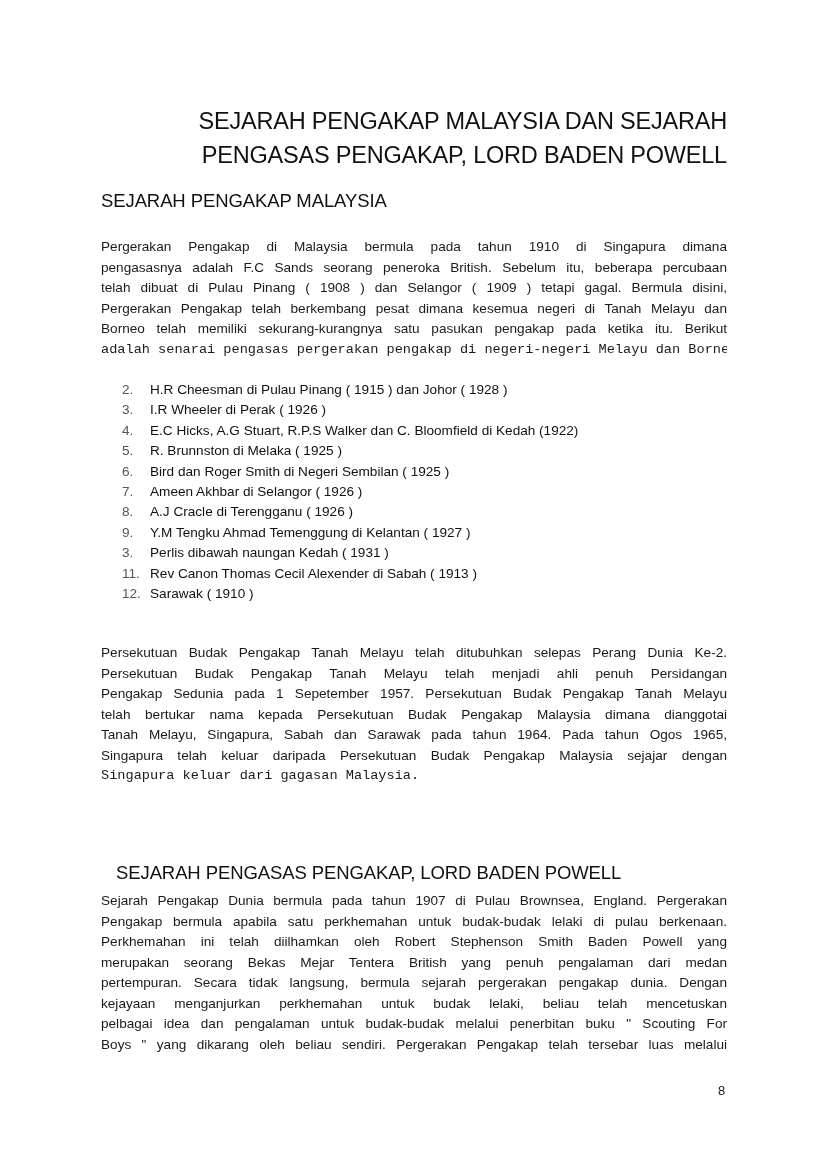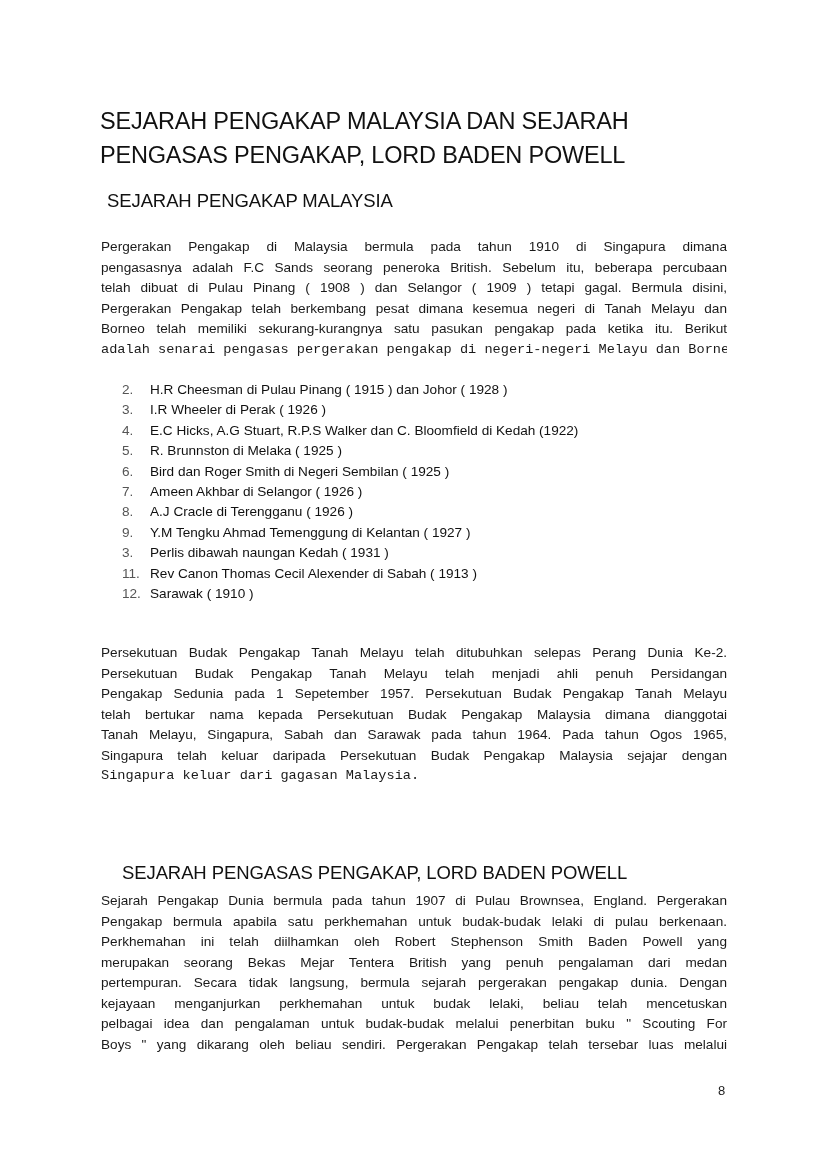--- a/index.html
+++ b/index.html
@@ -4,26 +4,26 @@
   <style>
     html, body { margin: 0; padding: 0; background: #ffffff; }
     body {
       width: 827px; height: 1170px; position: relative; overflow: hidden;
       font-family: "Liberation Sans", "DejaVu Sans", sans-serif;
       color: #1a1a1a;
     }
     .page { position: absolute; left: 0; top: 0; width: 827px; height: 1170px; }
     .title {
       position: absolute; left: 100px; width: 627px; top: 104px;
-      text-align: left; font-size: 23.5px; line-height: 34px; letter-spacing: -0.2px;
+      text-align: right; font-size: 23.5px; line-height: 34px; letter-spacing: -0.2px;
       color: #111;
     }
     .title .tline { display: block; white-space: nowrap; }
     .heading {
-      position: absolute; left: 107px; font-size: 18.5px; line-height: 24px;
+      position: absolute; left: 101px; font-size: 18.5px; line-height: 24px;
       color: #111; white-space: nowrap; letter-spacing: -0.1px;
     }
     .para { position: absolute; left: 101px; width: 626px; font-size: 13.6px; }
     .para .line {
       display: block; height: 20.5px; line-height: 20.5px;
       text-align: justify; text-align-last: justify; white-space: nowrap;
       overflow: hidden;
     }
     .para .line.last { text-align-last: left; font-family: Liberation Mono, monospace; }
     .list { position: absolute; left: 122px; top: 380px; font-size: 13.6px; }

